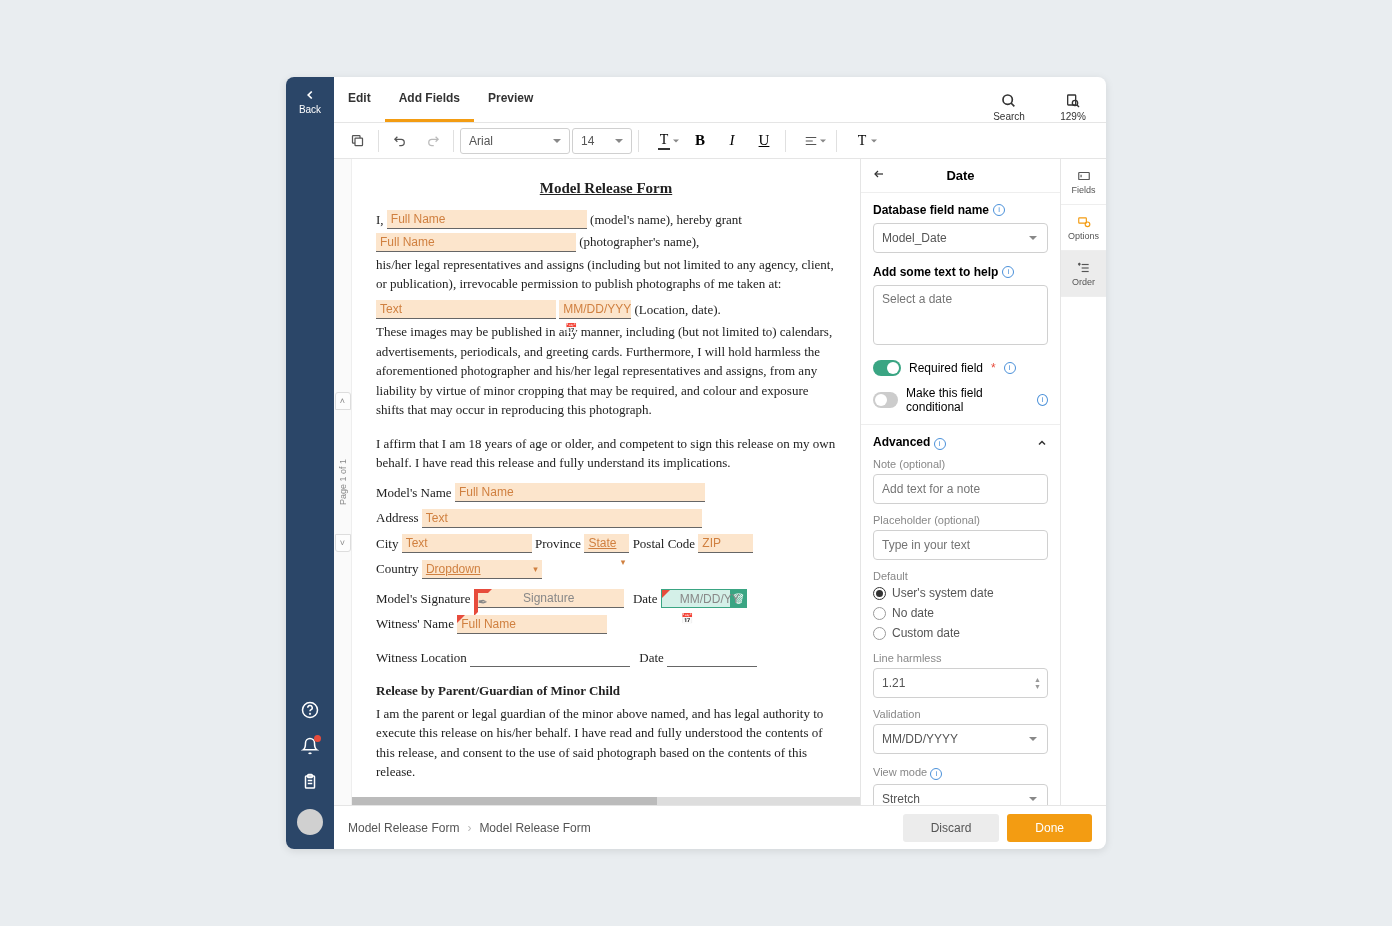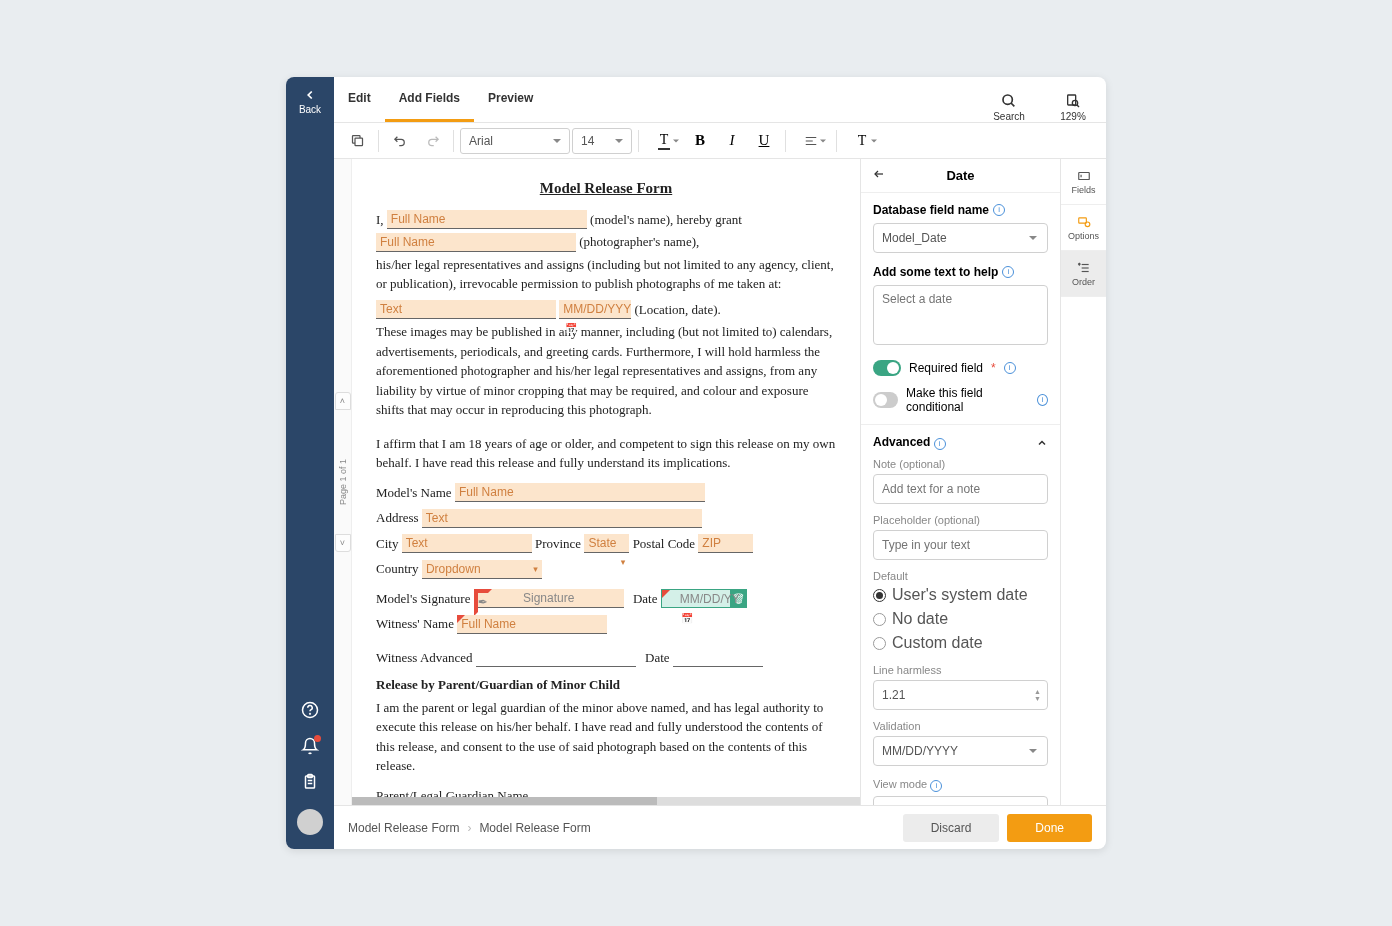--- a/index.html
+++ b/index.html
@@ -47,33 +47,33 @@
 .rail-arrow { position:absolute; left:50%; transform:translateX(-50%); width:16px; height:18px; background:#fdfdfd; border:1px solid #ddd; display:flex; align-items:center; justify-content:center; font-size:9px; color:#888; cursor:pointer; }
 .rail-up { top:36%; border-radius:3px 3px 0 0; }
 .rail-down { top:58%; border-radius:0 0 3px 3px; }
 
 
 .doc { flex:1; overflow:auto; background:#fff; padding:18px 24px; font-family:'Times New Roman',serif; font-size:13px; color:#222; line-height:1.5; }
 .doc-title { text-align:center; font-weight:bold; text-decoration:underline; font-size:15px; margin-bottom:10px; }
 .doc p { margin-bottom:3px; }
 .fl { display:inline-block; vertical-align:bottom; }
 .field { display:inline-block; background:#fce5cc; color:#d08040; border-bottom:1px solid #666; height:19px; line-height:19px; padding:0 4px; font-size:12px; font-family:Arial,sans-serif; vertical-align:bottom; }
-.field.dd { position:relative; padding-right:16px; }
+.field.dd { position:relative; padding-right:16px;text-decoration:underline; }
 .field.dd::after { content:'▾'; position:absolute; right:4px; font-size:9px; }
 .field.sig { background:#fce5cc; text-align:center; color:#888; }
 .field.sig::before { content:'✒ '; }
 .field.date-sel { background:#d4f0e8; border:1px solid #3aa583; color:#888; position:relative;padding-left:18px; }
 .field.date-sel::after { content:'📅'; font-size:10px; margin-left:2px; }
 .field.date { position:relative; }
 .field.date::after { content:'📅'; font-size:10px; margin-left:2px; }
 .del-btn { display:inline-block; width:16px; height:19px; background:#3aa583; color:#fff; text-align:center; line-height:19px; font-size:10px; vertical-align:bottom; cursor:pointer; }
 .uline { display:inline-block; border-bottom:1px solid #666; height:14px; vertical-align:bottom; }
 .req-mark { position:relative; }
 .req-mark::before { content:''; position:absolute; top:0; left:0; border:4px solid transparent; border-top-color:#e74c3c; border-left-color:#e74c3c; }
-.section-h { font-weight:bold; margin-top:8px; }
+.section-h { font-weight:bold; margin-top:14px; }
 .doc-scroll { height:8px; background:#ddd; position:absolute; bottom:0; left:18px; right:0; }
 .doc-scroll-thumb { height:100%; width:60%; background:#bbb; }
 
 
 .rpanel { width:200px; border-left:1px solid #e5e5e5; display:flex; flex-direction:column; font-size:12px; overflow:hidden; }
 .rpanel-head { height:34px; display:flex; align-items:center; position:relative; border-bottom:1px solid #eee; }
 .rpanel-back { position:absolute; left:10px; cursor:pointer; }
 .rpanel-title { flex:1; text-align:center; font-weight:600; font-size:13px; }
 .rpanel-body { flex:1; overflow-y:auto; padding:10px 12px; }
 .rp-label { font-weight:600; margin-bottom:6px; display:flex; align-items:center; gap:4px; }
@@ -84,21 +84,21 @@
 .rp-input { width:100%; height:30px; border:1px solid #d0d0d0; border-radius:4px; padding:0 8px; font-size:12px; color:#aaa; margin-bottom:10px; }
 .toggle-row { display:flex; align-items:center; gap:8px; margin-bottom:10px; }
 .toggle { width:28px; height:16px; border-radius:8px; background:#ccc; position:relative; cursor:pointer; }
 .toggle.on { background:#3aa583; }
 .toggle::after { content:''; position:absolute; width:12px; height:12px; background:#fff; border-radius:50%; top:2px; left:2px; }
 .toggle.on::after { left:14px; }
 .req-star { color:#e74c3c; }
 .rp-sep { height:1px; background:#eee; margin:8px -12px 10px; }
 .adv-head { display:flex; justify-content:space-between; align-items:center; font-weight:600; cursor:pointer; margin-bottom:8px; }
 .sublabel { font-size:11px; color:#888; margin-bottom:4px; }
-.radio-row { display:flex; align-items:center; gap:6px; margin-bottom:6px; font-size:16px; color:#555; cursor:pointer; }
+.radio-row { display:flex; align-items:flex-end; gap:6px; margin-bottom:6px; font-size:12px; color:#555; cursor:pointer; }
 .radio { width:13px; height:13px; border:1px solid #999; border-radius:50%; display:flex; align-items:center; justify-content:center; }
 .radio.checked { border-color:#333; }
 .radio.checked::after { content:''; width:7px; height:7px; background:#333; border-radius:50%; }
 .stepper { width:100%; height:30px; border:1px solid #d0d0d0; border-radius:4px; display:flex; align-items:center; padding:0 8px; margin-bottom:10px; position:relative; color:#555; }
 .stepper-ctrl { position:absolute; right:6px; display:flex; flex-direction:column; font-size:7px; color:#999; line-height:7px; }
 
 
 .rrail { width:46px; border-left:1px solid #e5e5e5; display:flex; flex-direction:column; }
 .rrail-item { height:46px; display:flex; flex-direction:column; align-items:center; justify-content:center; font-size:9px; color:#555; cursor:pointer; border-bottom:1px solid #eee; }
 .rrail-item.active { background:#ececec; }
@@ -274,21 +274,21 @@
             <span>Model's Signature </span>
             <span class="field sig req-mark" style="width:150px">Signature</span>
             <span style="margin-left:6px">Date</span>
             <span class="field date-sel req-mark" style="width:70px">MM/DD/YY</span><span class="del-btn">🗑</span>
           </p>
           <p style="margin-top:6px">
             <span>Witness' Name </span>
             <span class="field req-mark" style="width:150px">Full Name</span>
           </p>
           <p style="margin-top:14px">
-            <span>Witness Advanced </span>
+            <span>Witness Location </span>
             <span class="uline" style="width:160px"></span>
             <span style="margin-left:6px">Date</span>
             <span class="uline" style="width:90px"></span>
           </p>
           <p class="section-h">Release by Parent/Guardian of Minor Child</p>
           <p>I am the parent or legal guardian of the minor above named, and has legal authority to execute this release on his/her behalf. I have read and fully understood the contents of this release, and consent to the use of said photograph based on the contents of this release.</p>
           <p style="margin-top:10px">
             <span>Parent/Legal Guardian Name </span>
             <span class="uline" style="width:180px"></span>
           </p>

